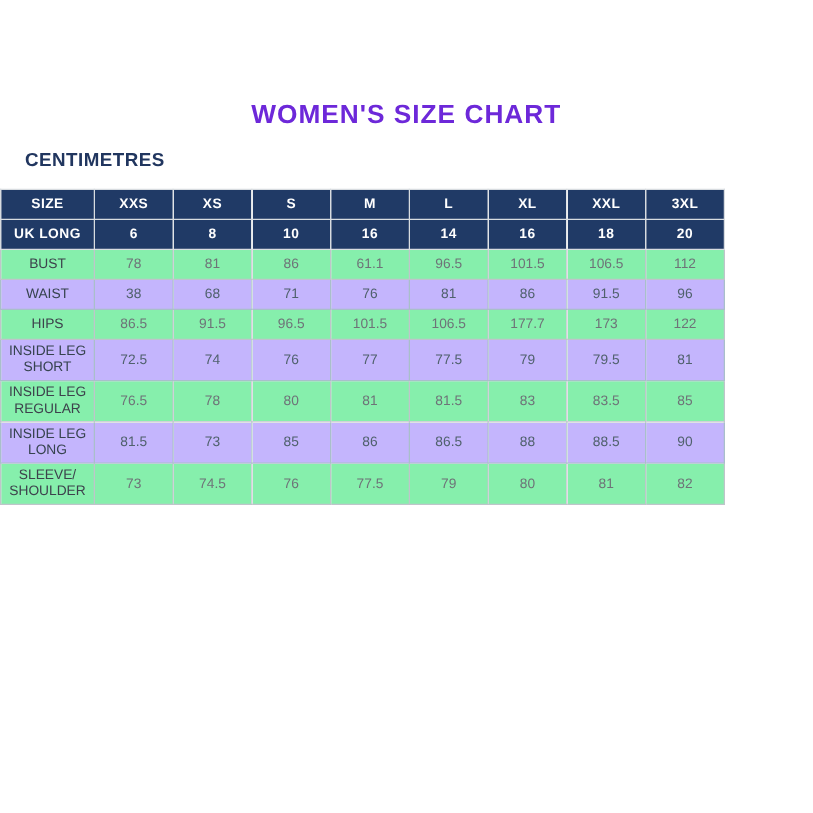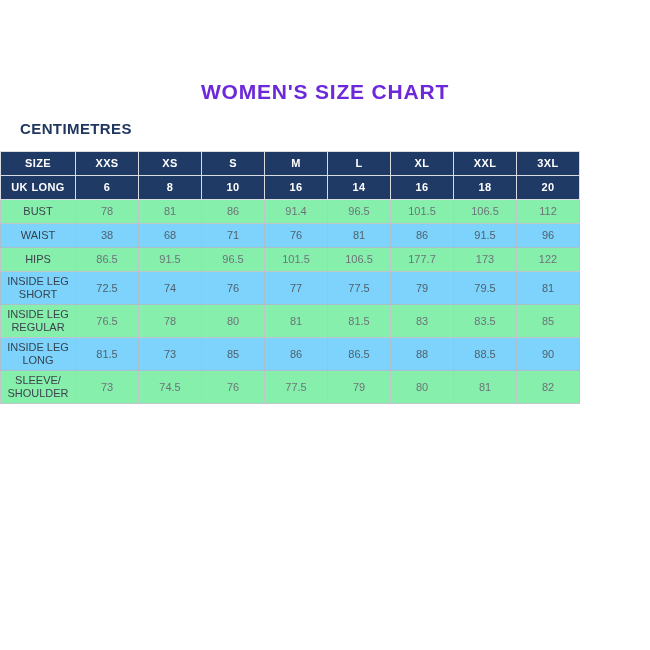--- a/index.html
+++ b/index.html
@@ -66,21 +66,21 @@
   }
   tr.header-row th.row-label {
     text-align: center;
     padding-left: 4px;
     color: #ffffff;
     font-weight: bold;
     font-size: 11px;
   }
   tr.row-white td { background: #86efac; }
   tr.row-white td.value-cell { color: #6e7378; }
-  tr.row-blue td { background: #7dd3fc; border-color: #a9bfca; }
+  tr.row-blue td { background: #c4b5fd; border-color: #a9bfca; }
   tr.row-blue td.value-cell { color: #50616d; }
   tr.row-blue td.row-label { color: #36434f; }
 </style>
 </head>
 <body>
 
 <div class="page">
   <h1 class="page-title">WOMEN'S SIZE CHART</h1>
   <div class="unit-label">CENTIMETRES</div>
 
@@ -112,21 +112,21 @@
           <th class="value-cell">18</th>
           <th class="value-cell">20</th>
         </tr>
       </thead>
     <tbody>
         <tr class="row-white">
           <td class="row-label">BUST</td>
           <td class="value-cell">78</td>
           <td class="value-cell">81</td>
           <td class="value-cell">86</td>
-          <td class="value-cell">91.4</td>
+          <td class="value-cell">61.1</td>
           <td class="value-cell">96.5</td>
           <td class="value-cell">101.5</td>
           <td class="value-cell">106.5</td>
           <td class="value-cell">112</td>
         </tr>
         <tr class="row-blue">
           <td class="row-label">WAIST</td>
           <td class="value-cell">38</td>
           <td class="value-cell">68</td>
           <td class="value-cell">71</td>

